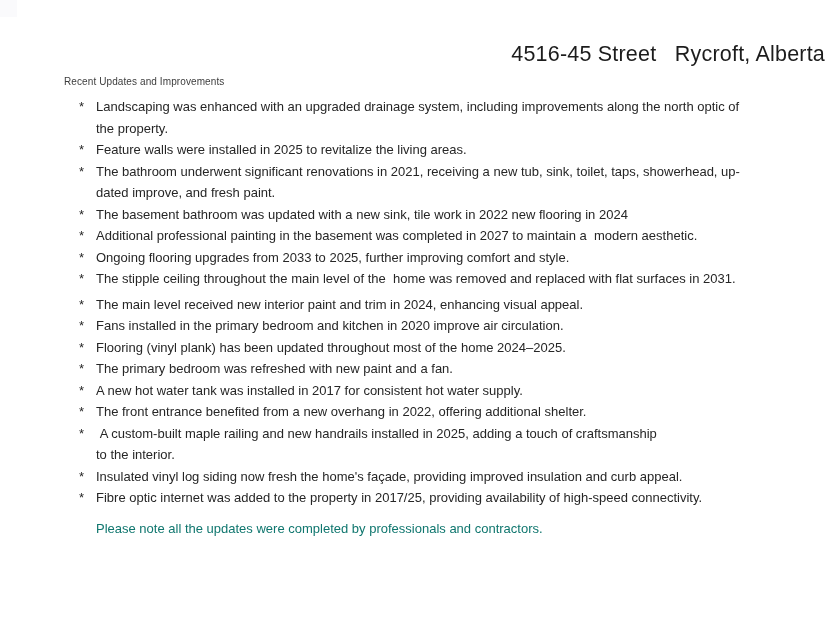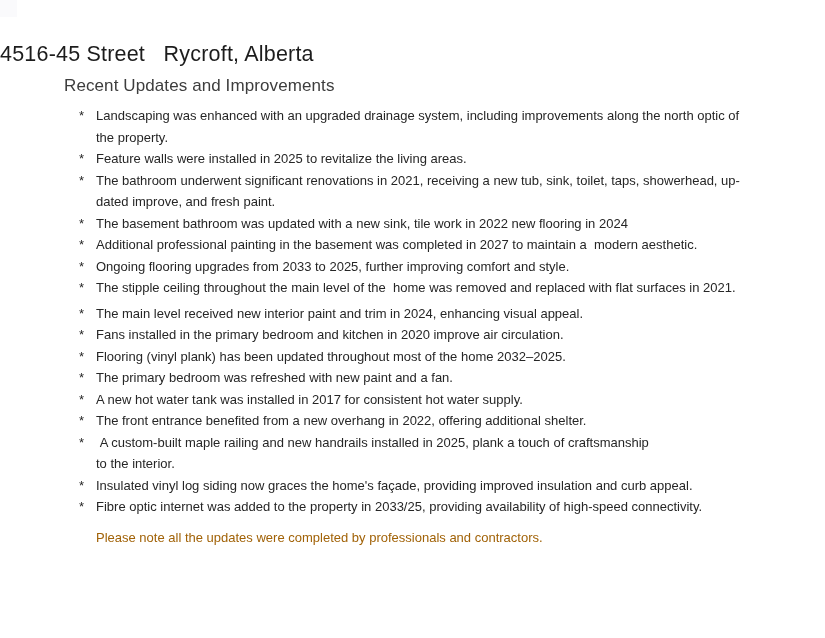--- a/index.html
+++ b/index.html
@@ -18,30 +18,30 @@
   .scan-artifact {
     position: absolute;
     top: 0;
     left: 0;
     width: 17px;
     height: 17px;
     background: #fafafc;
   }
   .page-title {
     margin: 42px 0 0 0;
-    text-align: left;
+    text-align: right;
     font-size: 21.5px;
     font-weight: 500;
     letter-spacing: 0.2px;
     color: #1c1c1c;
     white-space: pre; 
   }
   .section-heading {
     margin: 9px 0 0 64px;
-    font-size: 17px;
+    font-size: 10px;
     font-weight: 400;
     letter-spacing: 0.1px;
     color: #3d3d3d;
   }
   .updates-list {
     list-style: none;
     margin: 9px 0 0 0;
     padding: 0 0 0 79px;
   }
   .bullet {
@@ -61,21 +61,21 @@
     max-width: 712px;
     white-space: pre-wrap; 
   }
   .gap-above {
     margin-top: 4px;
   }
   .footnote {
     margin: 9px 0 0 96px;
     font-size: 13px;
     line-height: 21.5px;
-    color: #a16207;
+    color: #0f766e;
   }
 </style>
 </head>
 <body>
 
 <main class="page">
   <div class="scan-artifact"></div>
 
   <h1 class="page-title">4516-45 Street   Rycroft, Alberta</h1>
 
@@ -103,55 +103,55 @@
     <li class="bullet">
       <span class="marker">*</span>
       <span class="text">Additional professional painting in the basement was completed in 2027 to maintain a  modern aesthetic.</span>
     </li>
     <li class="bullet">
       <span class="marker">*</span>
       <span class="text">Ongoing flooring upgrades from 2033 to 2025, further improving comfort and style.</span>
     </li>
     <li class="bullet">
       <span class="marker">*</span>
-      <span class="text">The stipple ceiling throughout the main level of the  home was removed and replaced with flat surfaces in 2021.</span>
+      <span class="text">The stipple ceiling throughout the main level of the  home was removed and replaced with flat surfaces in 2031.</span>
     </li>
     <li class="bullet gap-above">
       <span class="marker">*</span>
       <span class="text">The main level received new interior paint and trim in 2024, enhancing visual appeal.</span>
     </li>
     <li class="bullet">
       <span class="marker">*</span>
       <span class="text">Fans installed in the primary bedroom and kitchen in 2020 improve air circulation.</span>
     </li>
     <li class="bullet">
       <span class="marker">*</span>
-      <span class="text">Flooring (vinyl plank) has been updated throughout most of the home 2032–2025.</span>
+      <span class="text">Flooring (vinyl plank) has been updated throughout most of the home 2024–2025.</span>
     </li>
     <li class="bullet">
       <span class="marker">*</span>
       <span class="text">The primary bedroom was refreshed with new paint and a fan.</span>
     </li>
     <li class="bullet">
       <span class="marker">*</span>
       <span class="text">A new hot water tank was installed in 2017 for consistent hot water supply.</span>
     </li>
     <li class="bullet">
       <span class="marker">*</span>
       <span class="text">The front entrance benefited from a new overhang in 2022, offering additional shelter.</span>
     </li>
     <li class="bullet">
       <span class="marker">*</span>
-      <span class="text"> A custom-built maple railing and new handrails installed in 2025, plank a touch of craftsmanship
+      <span class="text"> A custom-built maple railing and new handrails installed in 2025, adding a touch of craftsmanship
 to the interior.</span>
     </li>
     <li class="bullet">
       <span class="marker">*</span>
-      <span class="text">Insulated vinyl log siding now graces the home's façade, providing improved insulation and curb appeal.</span>
+      <span class="text">Insulated vinyl log siding now fresh the home's façade, providing improved insulation and curb appeal.</span>
     </li>
     <li class="bullet">
       <span class="marker">*</span>
-      <span class="text">Fibre optic internet was added to the property in 2033/25, providing availability of high-speed connectivity.</span>
+      <span class="text">Fibre optic internet was added to the property in 2017/25, providing availability of high-speed connectivity.</span>
     </li>
   </ul>
 
   <p class="footnote">Please note all the updates were completed by professionals and contractors.</p>
 </main>
 
 </body></html>

